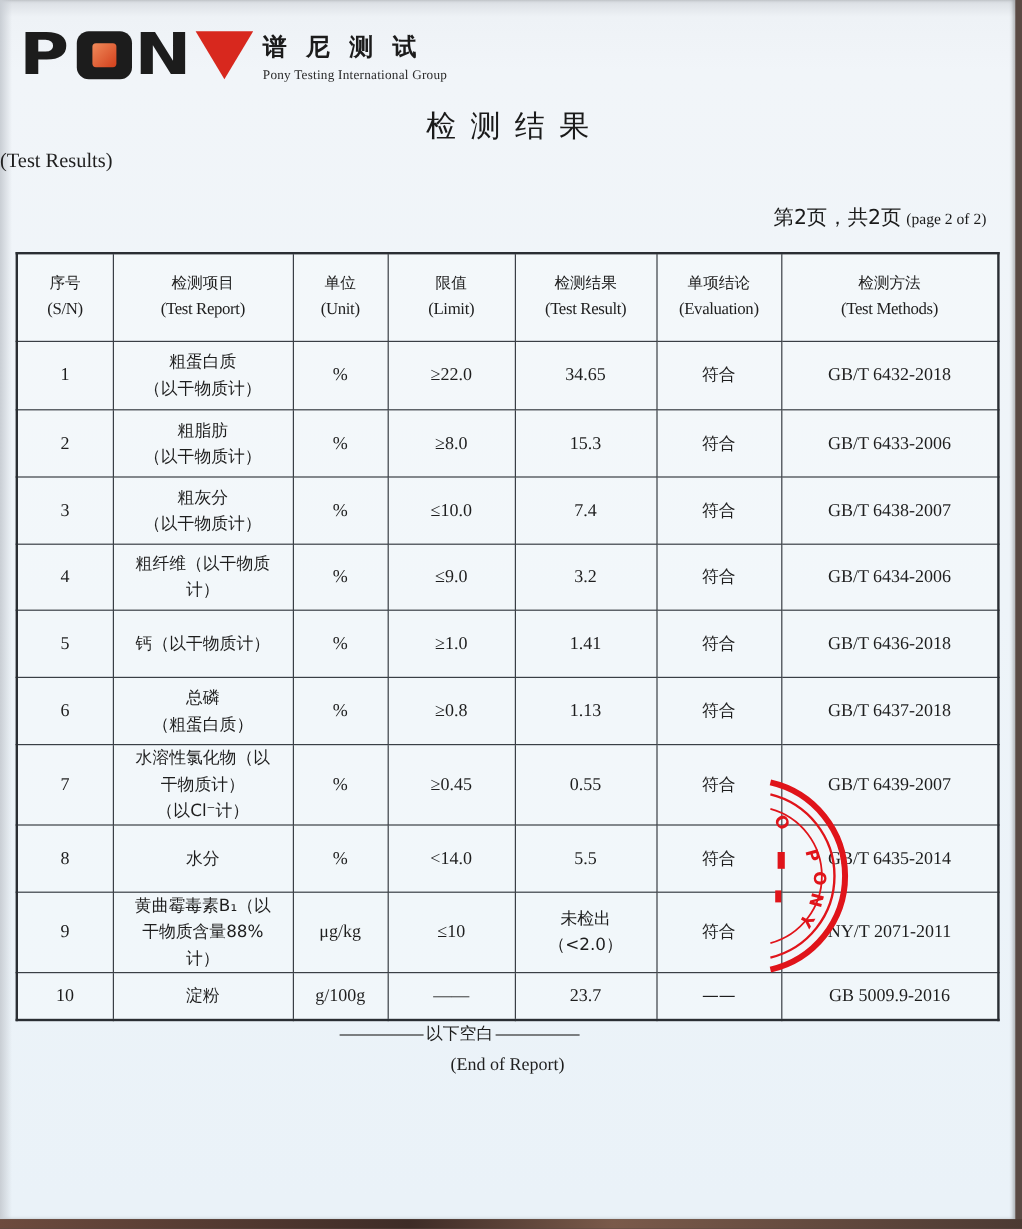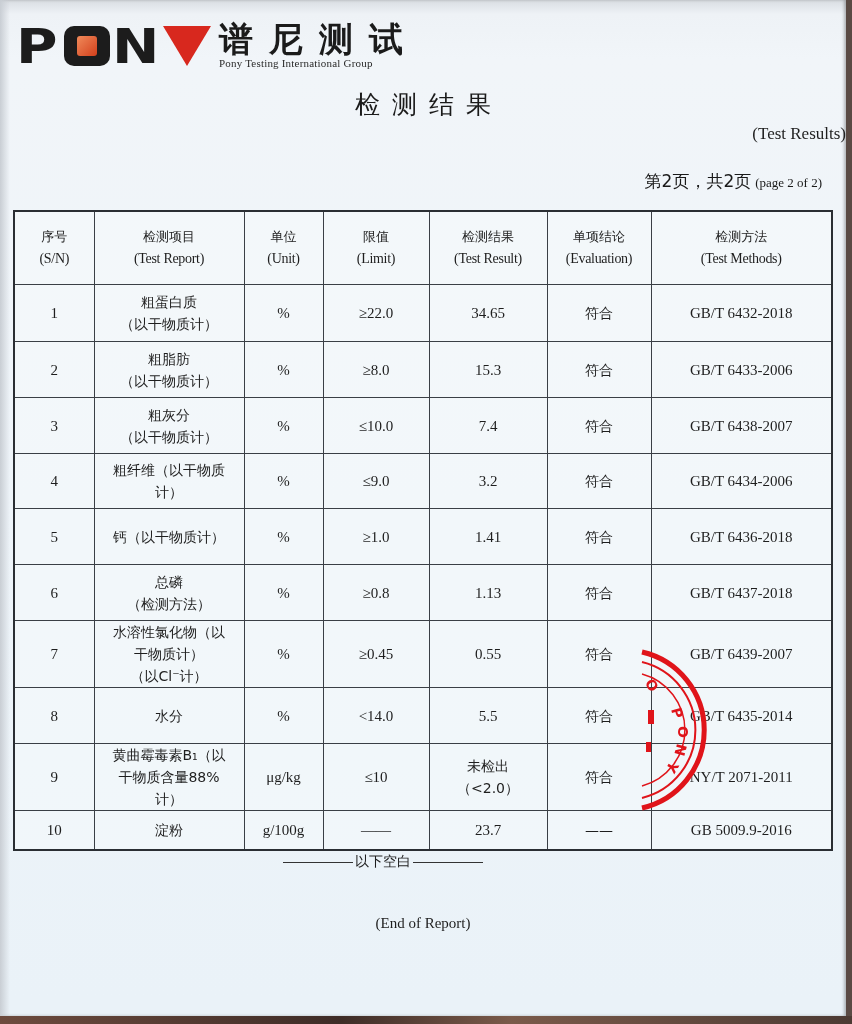--- a/index.html
+++ b/index.html
@@ -33,34 +33,34 @@
     .logo-o::after {
       content: ""; position: absolute; left: 13px; top: 10px; width: 20px; height: 20px;
       background: linear-gradient(135deg, #f08a5a, #d2401c); border-radius: 3px;
     }
     .logo-y {
       width: 0; height: 0; border-left: 24px solid transparent; border-right: 24px solid transparent;
       border-top: 40px solid #d8281e; margin-left: 2px; position: relative;
     }
     .logo-cn {
       position: absolute; left: 219px; top: 24px;
-      font-family: "DejaVu Sans", sans-serif; font-weight: bold; font-size: 34px;
+      font-family: "DejaVu Sans", sans-serif; font-weight: bold; font-size: 20px;
       letter-spacing: 16px; color: #1b1b1b; line-height: 30px;
     }
     .logo-en {
       position: absolute; left: 219px; top: 57px; font-size: 11px; color: #2a2a2a;
       letter-spacing: 0.2px;
     }
     .title-cn {
       position: absolute; left: 0; width: 846px; top: 88px; text-align: center;
       font-family: "DejaVu Sans", sans-serif; font-size: 25px; letter-spacing: 12px; color: #1a1a1a;
       padding-left: 12px; box-sizing: border-box;
     }
     .title-en {
-      position: absolute; left: 0; width: 846px; top: 124px; text-align: right;
+      position: absolute; left: 0; width: 846px; top: 124px; text-align: left;
       font-size: 17px; color: #1f1f1f;
     }
     .report-no {
       position: absolute; left: 19px; top: 168px; font-family: "DejaVu Sans", sans-serif;
       font-size: 17px; color: #1a1a1a; letter-spacing: 0.3px;
     }
     .page-info {
       position: absolute; right: 24px; top: 170px; font-size: 17px; color: #1a1a1a;
       font-family: "DejaVu Sans", sans-serif;
     }
@@ -84,21 +84,21 @@
     td.cn { font-family: "DejaVu Sans", sans-serif; font-size: 14px; line-height: 22px; }
     td.item { font-family: "DejaVu Sans", sans-serif; font-size: 14px; line-height: 22px; white-space: pre-line; }
 
     .end-cn {
       position: absolute; left: 0; width: 766px; top: 853px; text-align: center;
       font-family: "DejaVu Sans", sans-serif; font-size: 14px; color: #1e1e1e;
     }
     .end-cn .line { display: inline-block; width: 70px; border-top: 1px solid #333; vertical-align: middle; margin: 0 2px; }
     .end-en {
       position: absolute; left: 0; width: 846px; top: 880px; text-align: center;
-      font-size: 15px; color: #1e1e1e; margin-top: 35px;
+      font-size: 15px; color: #1e1e1e;
     }
     .seal { position: absolute; left: 636px; top: 648px; width: 110px; height: 165px; pointer-events: none; }
     .bottom-strip {
       position: absolute; left: 0; top: 1016px; width: 852px; height: 8px;
       background: linear-gradient(90deg, #6d4b3e, #3e2c27 40%, #7a5a4a 60%, #4c3a33);
     }
   </style>
 </head>
 <body>
 
@@ -211,21 +211,21 @@
         <td class="item">钙（以干物质计）</td>
         <td>%</td>
         <td>≥1.0</td>
         <td>1.41</td>
         <td class="cn">符合</td>
         <td>GB/T 6436-2018</td>
       </tr>
       <tr style="height:56px">
         <td>6</td>
         <td class="item">总磷
-（检测方法）</td>
+（粗蛋白质）</td>
         <td>%</td>
         <td>≥0.8</td>
         <td>1.13</td>
         <td class="cn">符合</td>
         <td>GB/T 6437-2018</td>
       </tr>
       <tr style="height:66px">
         <td>7</td>
         <td class="item">水溶性氯化物（以
 干物质计）

